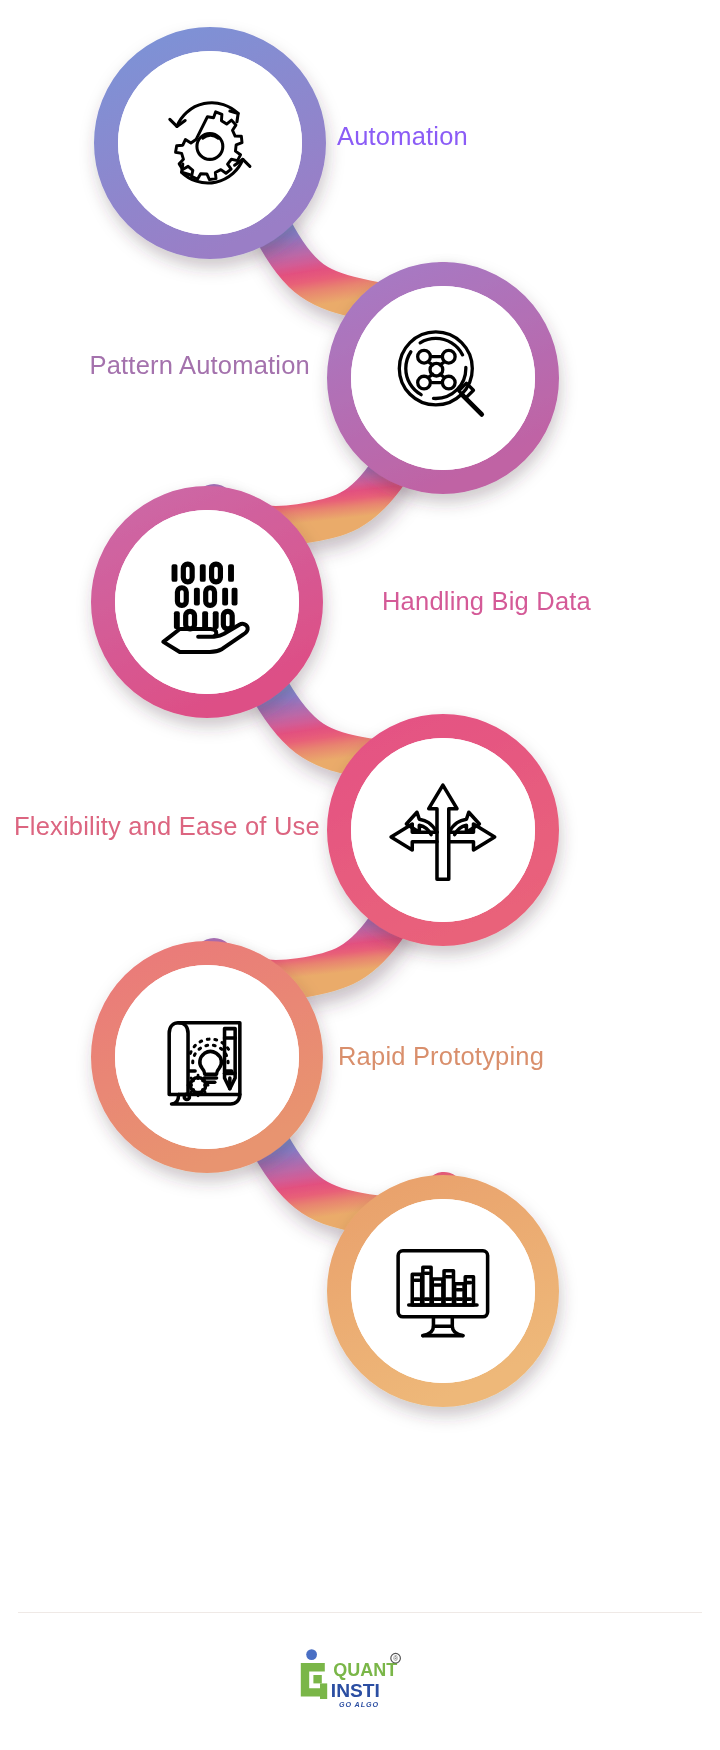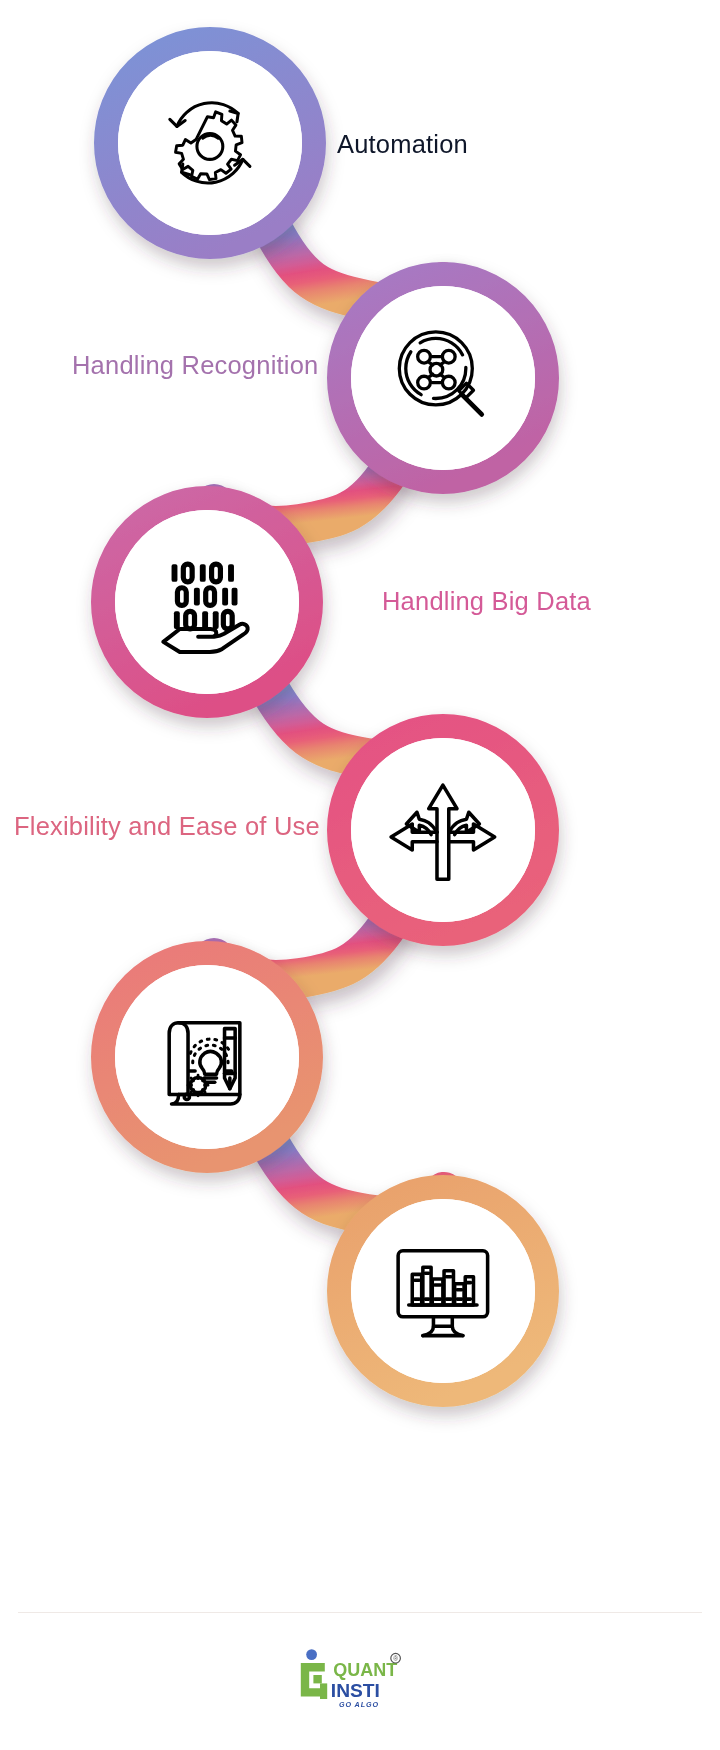--- a/index.html
+++ b/index.html
@@ -121,21 +121,21 @@
         <path d="M67 23 L74 25 L73 32"></path>
         <path d="M84 70 L78 64 L71 69"></path>
         <path d="M33 77 L26 75 L27 68"></path>
         <path d="M50 29
                  l5.4 .9 1.9 -5.2 5.5 2.3 -.4 5.5 4.6 3 4.3 -3.5 3.9 4.4 -3 4.6 2.3 5.1 5.5 .1 .6 5.8 -5.2 1.9 -.6 5.5 4.5 3.2 -2.7 5.2 -5.4 -1.2 -3.4 4.3 3.2 4.5 -4.6 3.6 -4.5 -3.2 -4.9 2.5 .6 5.4 -5.8 .9 -2.3 -5 -5.5 -.1 -2.8 4.7 -5.3 -2.5 1.2 -5.3 -4.2 -3.5 -4.8 2.7 -3.1 -4.9 3.8 -4 -1.6 -5.3 -5.4 -1 1 -5.8 5.4 -.4 2.3 -5 4.9 3.1 4.5 -3.1z" transform="translate(-2,-1) scale(0.96) translate(2,1)"></path>
         <circle cx="50" cy="53" r="11"></circle>
         <path d="M44 46 A9.5 9.5 0 0 1 57 46" stroke-dasharray="0 0"></path>
       </g>
     </svg>
   </div>
-  <div class="label right" style="left:337px;top:132px;color:#0f172a;">Automation</div>
+  <div class="label right" style="left:337px;top:124px;color:#8b5cf6;">Automation</div>
 
   <div class="node" style="left:351px;top:286px;width:184px;height:184px;">
     <svg class="glyph" viewBox="0 0 100 100">
       <g fill="none" stroke="#000" stroke-width="2.8" stroke-linecap="round" stroke-linejoin="round">
         <circle cx="44" cy="42" r="31"></circle>
         <circle cx="44" cy="42" r="25.5" stroke-dasharray="42 11"></circle>
         <circle cx="34" cy="32" r="5.4"></circle>
         <circle cx="55" cy="32" r="5.4"></circle>
         <circle cx="44.5" cy="43" r="5.4"></circle>
         <circle cx="34" cy="54" r="5.4"></circle>
@@ -144,21 +144,21 @@
         <path d="M41 54 h8"></path>
         <path d="M38.5 37 l3 2"></path>
         <path d="M50.5 37 l-3 2"></path>
         <path d="M38.5 49 l3 -2"></path>
         <path d="M50.5 49 l-3 -2"></path>
         <path d="M66 64 L83 81" stroke-width="4"></path>
         <path d="M63.5 61 l6.5 -6.5 6 6 -6.5 6.5z" stroke-width="2.8"></path>
       </g>
     </svg>
   </div>
-  <div class="label left" style="left:72px;top:353px;width:238px;color:#a472ad;">Handling Recognition</div>
+  <div class="label left" style="left:72px;top:353px;width:238px;color:#a472ad;">Pattern Automation</div>
 
   <div class="node" style="left:115px;top:510px;width:184px;height:184px;">
     <svg class="glyph" viewBox="0 0 100 100">
       <g fill="#000">
         <rect x="20" y="18" width="5" height="15" rx="1.6"></rect>
         <rect x="30" y="18" width="7.5" height="15" rx="3.6" fill="none" stroke="#000" stroke-width="4.4"></rect>
         <rect x="44" y="18" width="5" height="15" rx="1.6"></rect>
         <rect x="54" y="18" width="7.5" height="15" rx="3.6" fill="none" stroke="#000" stroke-width="4.4"></rect>
         <rect x="68" y="18" width="5" height="15" rx="1.6"></rect>
 
@@ -225,20 +225,21 @@
                  M36.5 68 l2.2 2.2 M46.3 77.8 l2.2 2.2 M48.5 68 l-2.2 2.2 M38.7 77.8 l-2.2 2.2" stroke-width="2.4"></path>
         <circle cx="33" cy="84" r="2.2"></circle>
 
         <path d="M65 26 h9 v42 l-4.5 9 -4.5 -9 z"></path>
         <path d="M65 34 h9"></path>
         <path d="M65 64 h9"></path>
         <path d="M69.5 68 v9"></path>
       </g>
     </svg>
   </div>
+  <div class="label right" style="left:338px;top:1044px;color:#d98f6c;">Rapid Prototyping</div>
 
   <div class="node" style="left:351px;top:1199px;width:184px;height:184px;">
     <svg class="glyph" viewBox="0 0 100 100">
       <g fill="none" stroke="#000" stroke-width="3" stroke-linecap="round" stroke-linejoin="round">
 
         <rect x="12" y="16" width="76" height="56" rx="4"></rect>
 
         <path d="M42 72 v8 h16 v-8"></path>
         <path d="M33 88 h34"></path>
         <path d="M42 80 c0 5 -4 7 -9 8"></path>

